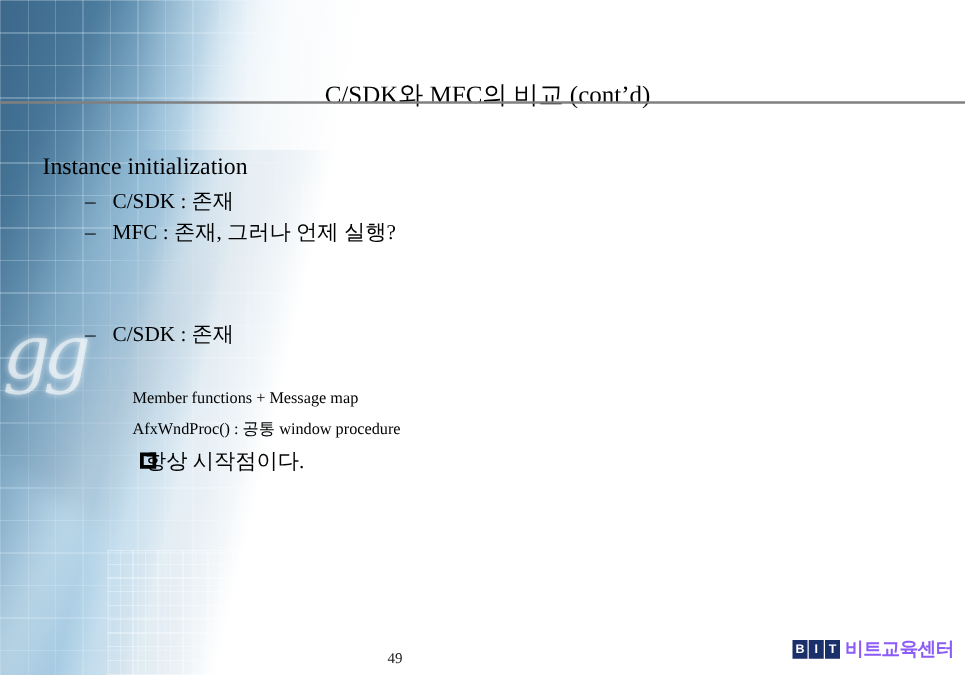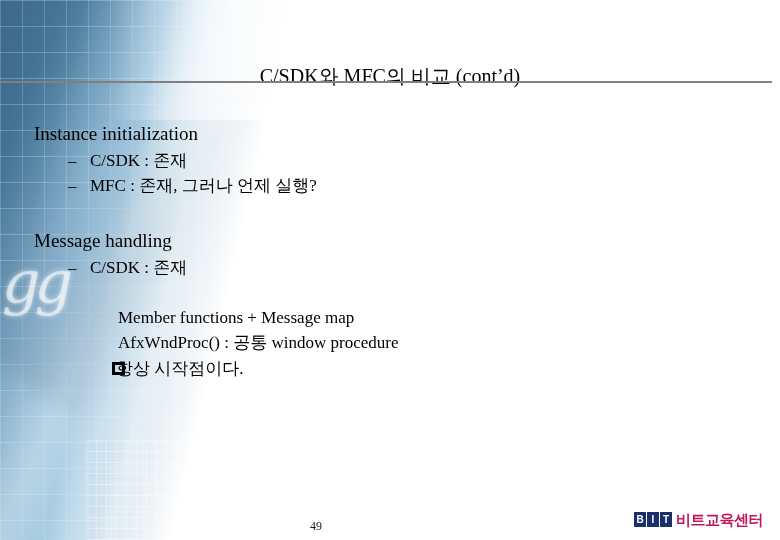--- a/index.html
+++ b/index.html
@@ -191,23 +191,23 @@
   .lvl2 {
     font-size: 17px;
     line-height: 20px;
     left: 68px;
   }
   .lvl2 .dash {
     display: inline-block;
     width: 22px;
   }
   .lvl3 {
-    font-size: 17px;
+    font-size: 13px;
     line-height: 20px;
-    left: 118px;
+    left: 106px;
   }
   .lvl4 {
     font-size: 17px;
     line-height: 20px;
     left: 112px;
   }
   .tofu {
     display: inline-block;
     width: 13px;
     height: 13px;
@@ -252,21 +252,21 @@
     font-size: 10px;
     line-height: 15px;
     text-align: center;
   }
   .logo-text {
     margin-left: 4px;
     font-family: "Liberation Sans", sans-serif;
     font-weight: bold;
     font-size: 15px;
     line-height: 15px;
-    color: #be185d;
+    color: #8b5cf6;
     letter-spacing: -0.5px;
   }
 </style>
 </head>
 <body>
 
 <div id="slide">
 
   <div class="bg-layer">
     <div class="bg-blue"></div>
@@ -283,21 +283,20 @@
 
   <div class="title">C/SDK와 MFC의 비교 (cont’d)</div>
   <div class="rule"></div>
 
   <div class="body">
 
     <div class="line lvl1" style="top:123px;">Instance initialization</div>
     <div class="line lvl2" style="top:151px;"><span class="dash">–</span><span>C/SDK : 존재</span></div>
     <div class="line lvl2" style="top:176px;"><span class="dash">–</span><span>MFC : 존재, 그러나 언제 실행?</span></div>
 
-    <div class="line lvl1" style="top:230px;">Message handling</div>
     <div class="line lvl2" style="top:258px;"><span class="dash">–</span><span>C/SDK : 존재</span></div>
 
     <div class="line lvl3" style="top:308px;">Member functions +  Message map</div>
     <div class="line lvl3" style="top:333px;">AfxWndProc() : 공통 window procedure</div>
     <div class="line lvl4" style="top:359px;"><span class="tofu"></span><span>항상 시작점이다.</span></div>
   </div>
 
   <div class="page-number">49</div>
 
   <div class="logo">

